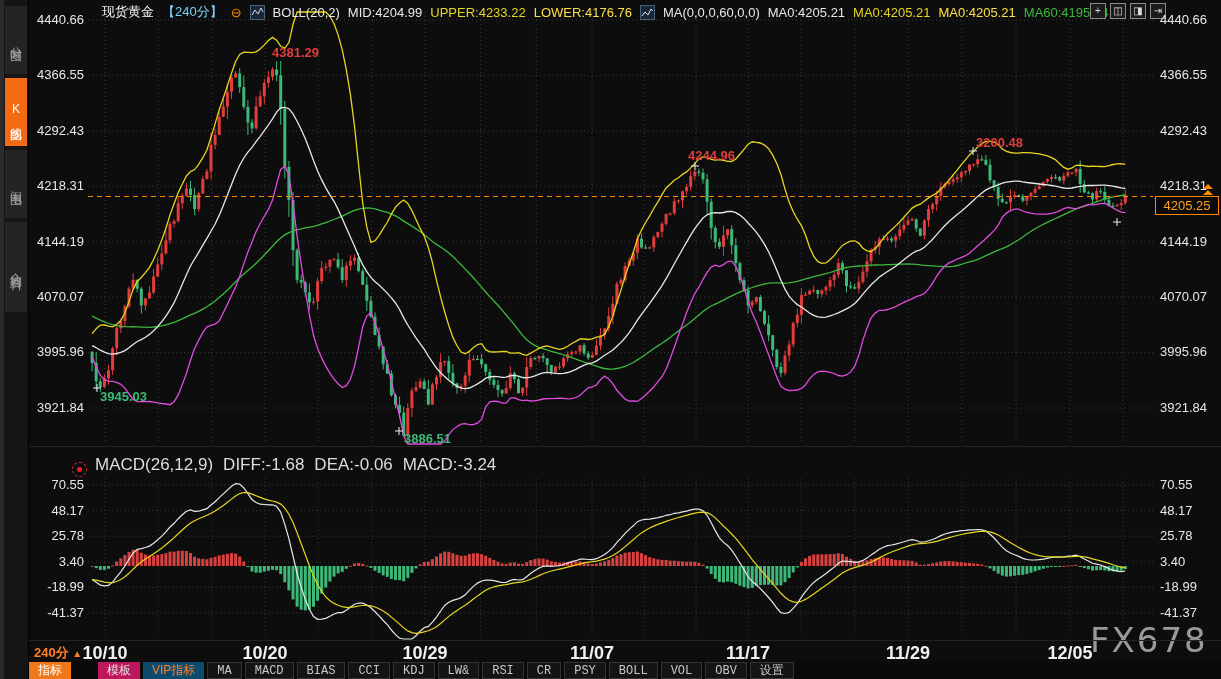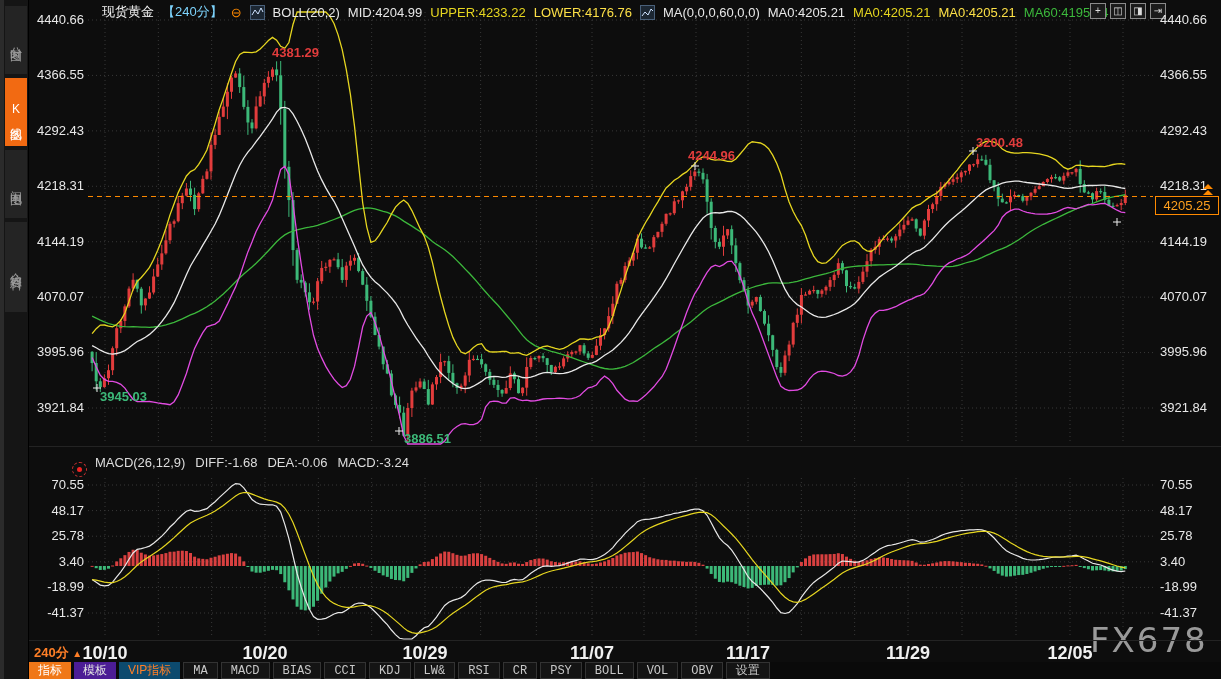--- a/index.html
+++ b/index.html
@@ -33,36 +33,36 @@
   .ann{position:absolute;font-size:13px;font-weight:bold;}
   .ann.red{color:#e03c3c;} .ann.green{color:#3cb878;}
   
   .ptag{position:absolute;left:1155px;top:196px;width:62px;height:17px;border:1px solid #ff8a00;
         background:#0a0a0a;color:#ffa01e;font-size:13px;line-height:17px;text-align:center;}
   .pmark{position:absolute;left:1203px;top:184px;width:0;height:0;}
   .pmark i{position:absolute;left:0;width:0;height:0;border-left:5px solid transparent;
            border-right:5px solid transparent;border-bottom:5px solid #ff8a00;}
   .pmark i.b{top:6px;}
   
-  .mhdr{position:absolute;left:95px;top:455px;font-size:13px;display:flex;gap:10px;white-space:nowrap;align-items:center;}
+  .mhdr{position:absolute;left:95px;top:455px;font-size:17px;display:flex;gap:10px;white-space:nowrap;align-items:center;}
   .mdot{position:absolute;left:72px;top:462px;width:13px;height:13px;border:1px dashed #c33;
         border-radius:50%;}
   .mdot::after{content:"";position:absolute;left:4px;top:4px;width:5px;height:5px;border-radius:50%;background:#e22;}
   
   .taxis .lbl{position:absolute;top:643px;width:64px;text-align:center;font-size:18px;font-weight:bold;color:#f0f0f0;}
   .tper{position:absolute;left:34px;top:644px;font-size:13px;font-weight:bold;color:#ff7f27;cursor:pointer;}
   .tper .tri{color:#ff7f27;font-size:10px;}
   .watermark{position:absolute;left:1090px;top:620px;font-size:34px;color:#9a9a9a;letter-spacing:2px;
              font-family:"DejaVu Sans",sans-serif;}
   
   .ftabs{position:absolute;left:29px;top:662px;width:1192px;height:17px;background:#0a0a0a;
          display:flex;align-items:stretch;gap:3px;font-size:12px;}
   .ftab{display:flex;align-items:center;padding:0 9px;cursor:pointer;}
   .t-active{background:#f07818;color:#fff;}
-  .t-normal{color:#e0e0e0;background:#4c1d95;}
+  .t-normal{color:#e0e0e0;background:#be185d;margin-left:24px;}
   .t-vip{color:#ff7f27;background:#0c4a6e;}
   .t-plain{color:#c8c8c8;background:#141414;border:1px solid #333;
            font-family:"Liberation Mono",monospace;font-size:12px;}
   svg#chart-svg{position:absolute;left:0;top:0;}
   .divider{position:absolute;left:29px;width:1192px;height:1px;background:#232323;}
 </style>
 </head>
 <body>
 
 <div class="app">

